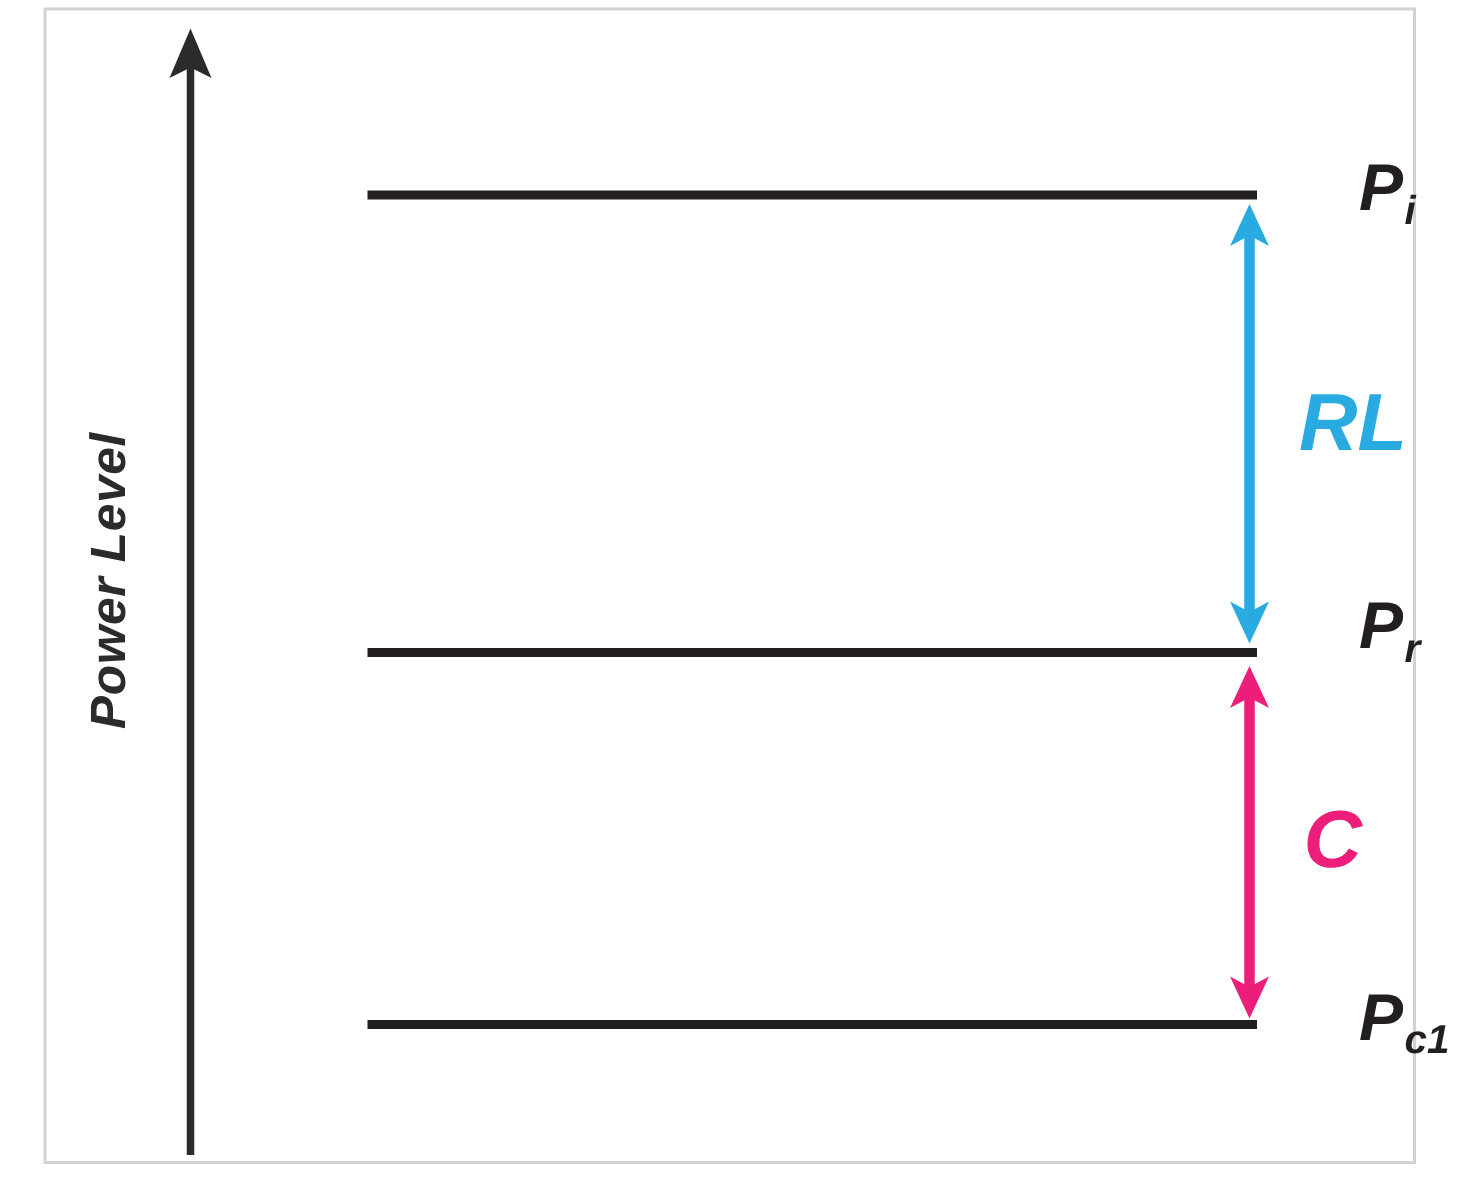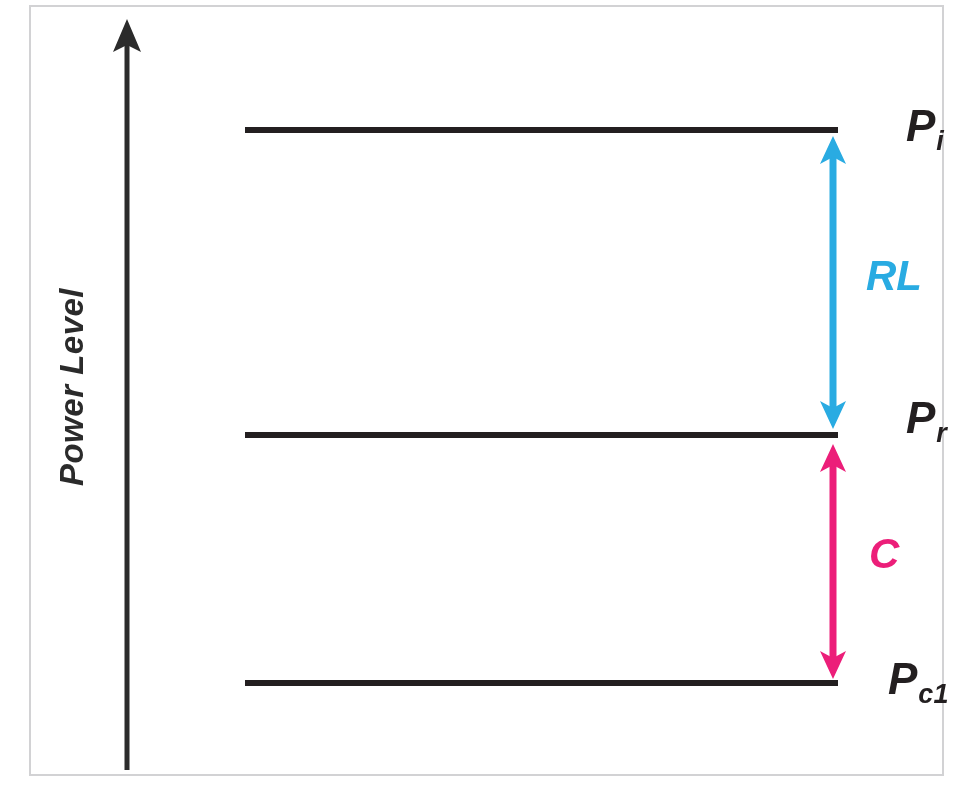--- a/index.html
+++ b/index.html
@@ -70,29 +70,29 @@
     font-size: 27px;
     vertical-align: baseline;
     position: relative;
     top: 9px;
     left: 1px;
     font-weight: bold;
     font-style: italic;
   }
   #label-pi  { left: 858px; top: 104px; }
   #label-pr  { left: 858px; top: 396px; }
-  #label-pc1 { left: 840px; top: 657px; }
+  #label-pc1 { left: 858px; top: 657px; }
 
   
   .measure-label {
     position: absolute;
     font-family: "Liberation Sans", sans-serif;
     font-weight: bold;
     font-style: italic;
-    font-size: 42px;
+    font-size: 54px;
     white-space: nowrap;
     line-height: 1;
   }
   #label-rl { left: 866px; top: 255px; }
   #label-c  { left: 869px; top: 533px; }
 </style>
 </head>
 <body>
 
 <div id="figure-root">

